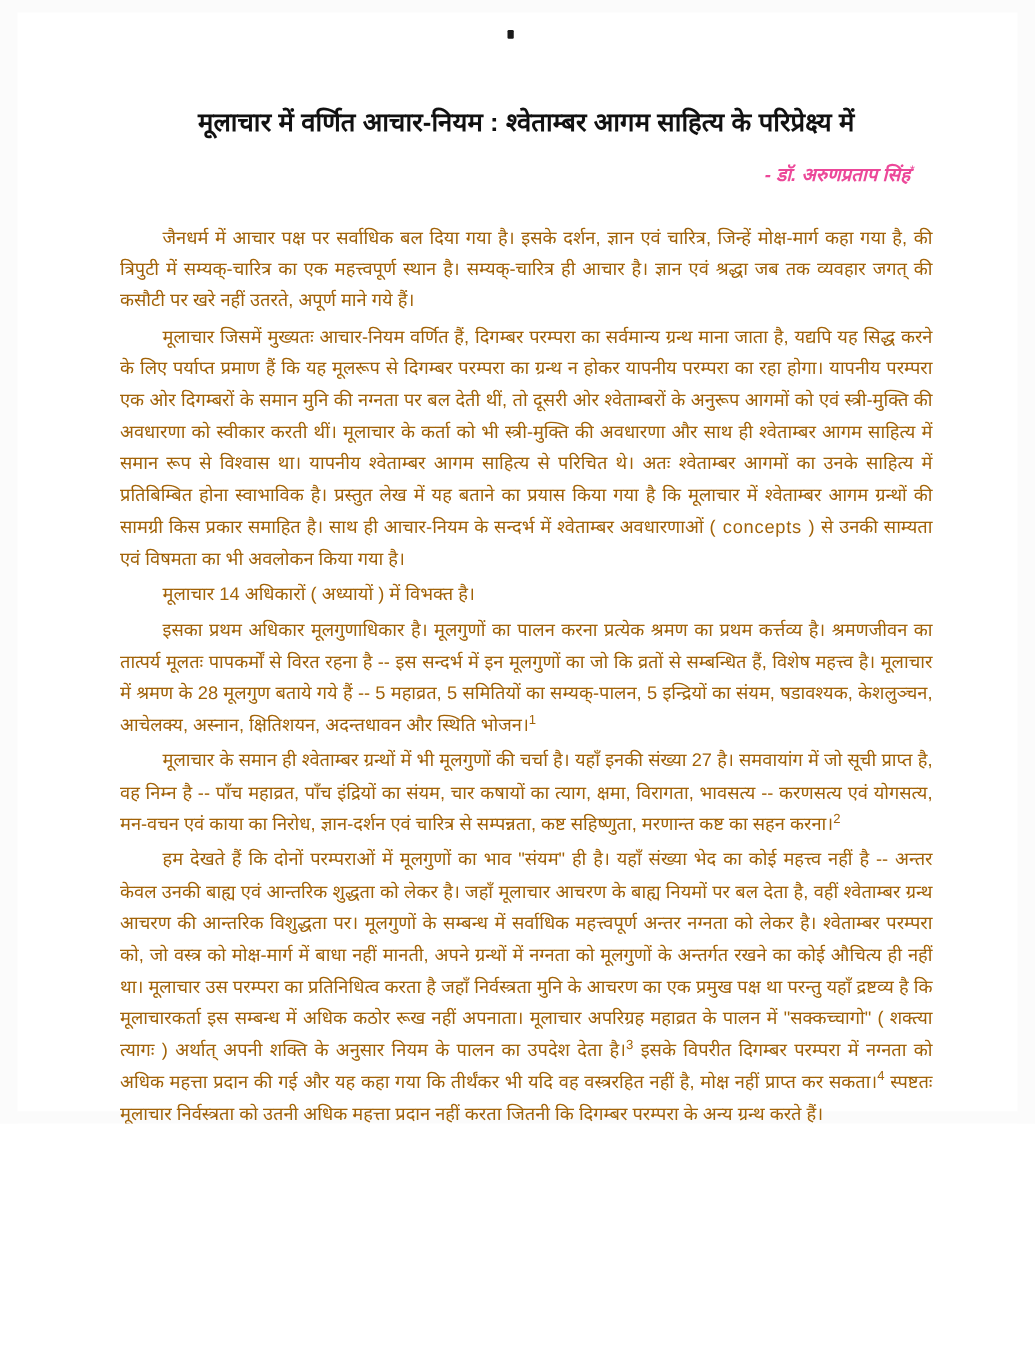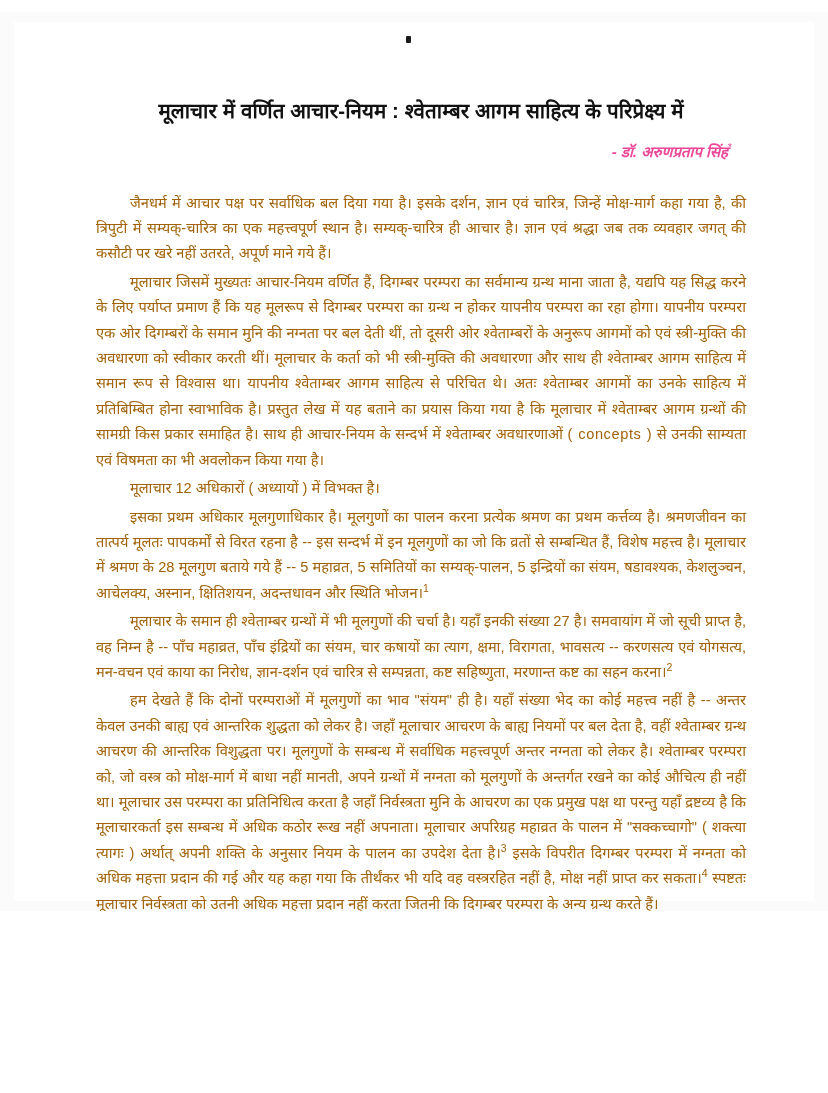--- a/index.html
+++ b/index.html
@@ -8,21 +8,21 @@
     padding: 0;
     background: #ffffff;
   }
   body {
     font-family: "Liberation Serif", "DejaVu Serif", serif;
   }
   .page {
     position: relative;
     width: 828px;
     height: 899px;
-    margin: 12px auto;
+    margin: 0 auto;
     background: #ffffff;
     overflow: hidden;
     box-sizing: border-box;
   }
   
   .scan-edge-left,
   .scan-edge-right,
   .scan-edge-top,
   .scan-edge-bottom {
     position: absolute;
@@ -164,21 +164,21 @@
         <span>जैनधर्म में आचार पक्ष पर सर्वाधिक बल दिया गया है। इसके दर्शन, ज्ञान एवं चारित्र, जिन्हें मोक्ष-मार्ग कहा गया है, की त्रिपुटी में सम्यक्-चारित्र का एक महत्त्वपूर्ण स्थान है। सम्यक्-चारित्र ही आचार है। ज्ञान एवं श्रद्धा जब तक व्यवहार जगत् की कसौटी पर खरे नहीं उतरते, अपूर्ण माने गये हैं।</span>
       </p>
 
       <p>
         <span>मूलाचार जिसमें मुख्यतः आचार-नियम वर्णित हैं, दिगम्बर परम्परा का सर्वमान्य ग्रन्थ माना जाता है, यद्यपि यह सिद्ध करने के लिए पर्याप्त प्रमाण हैं कि यह मूलरूप से दिगम्बर परम्परा का ग्रन्थ न होकर यापनीय परम्परा का रहा होगा। यापनीय परम्परा एक ओर दिगम्बरों के समान मुनि की नग्नता पर बल देती थीं, तो दूसरी ओर श्वेताम्बरों के अनुरूप आगमों को एवं स्त्री-मुक्ति की अवधारणा को स्वीकार करती थीं। मूलाचार के कर्ता को भी स्त्री-मुक्ति की अवधारणा और साथ ही श्वेताम्बर आगम साहित्य में समान रूप से विश्वास था। यापनीय श्वेताम्बर आगम साहित्य से परिचित थे। अतः श्वेताम्बर आगमों का उनके साहित्य में प्रतिबिम्बित होना स्वाभाविक है। प्रस्तुत लेख में यह बताने का प्रयास किया गया है कि मूलाचार में श्वेताम्बर आगम ग्रन्थों की सामग्री किस प्रकार समाहित है। साथ ही आचार-नियम के सन्दर्भ में श्वेताम्बर अवधारणाओं</span>
         <span class="latin">( concepts )</span>
         <span>से उनकी साम्यता एवं विषमता का भी अवलोकन किया गया है।</span>
       </p>
 
       <p>
-        <span>मूलाचार 12 अधिकारों ( अध्यायों ) में विभक्त है।</span>
+        <span>मूलाचार 14 अधिकारों ( अध्यायों ) में विभक्त है।</span>
       </p>
 
       <p>
         <span>इसका प्रथम अधिकार मूलगुणाधिकार है। मूलगुणों का पालन करना प्रत्येक श्रमण का प्रथम कर्त्तव्य है। श्रमणजीवन का तात्पर्य मूलतः पापकर्मों से विरत रहना है -- इस सन्दर्भ में इन मूलगुणों का जो कि व्रतों से सम्बन्धित हैं, विशेष महत्त्व है। मूलाचार में श्रमण के 28 मूलगुण बताये गये हैं -- 5 महाव्रत, 5 समितियों का सम्यक्-पालन, 5 इन्द्रियों का संयम, षडावश्यक, केशलुञ्चन, आचेलक्य, अस्नान, क्षितिशयन, अदन्तधावन और स्थिति भोजन।</span><sup class="fn">1</sup>
       </p>
 
       <p>
         <span>मूलाचार के समान ही श्वेताम्बर ग्रन्थों में भी मूलगुणों की चर्चा है। यहाँ इनकी संख्या 27 है। समवायांग में जो सूची प्राप्त है, वह निम्न है -- पाँच महाव्रत, पाँच इंद्रियों का संयम, चार कषायों का त्याग, क्षमा, विरागता, भावसत्य -- करणसत्य एवं योगसत्य, मन-वचन एवं काया का निरोध, ज्ञान-दर्शन एवं चारित्र से सम्पन्नता, कष्ट सहिष्णुता, मरणान्त कष्ट का सहन करना।</span><sup class="fn">2</sup>
       </p>
 

